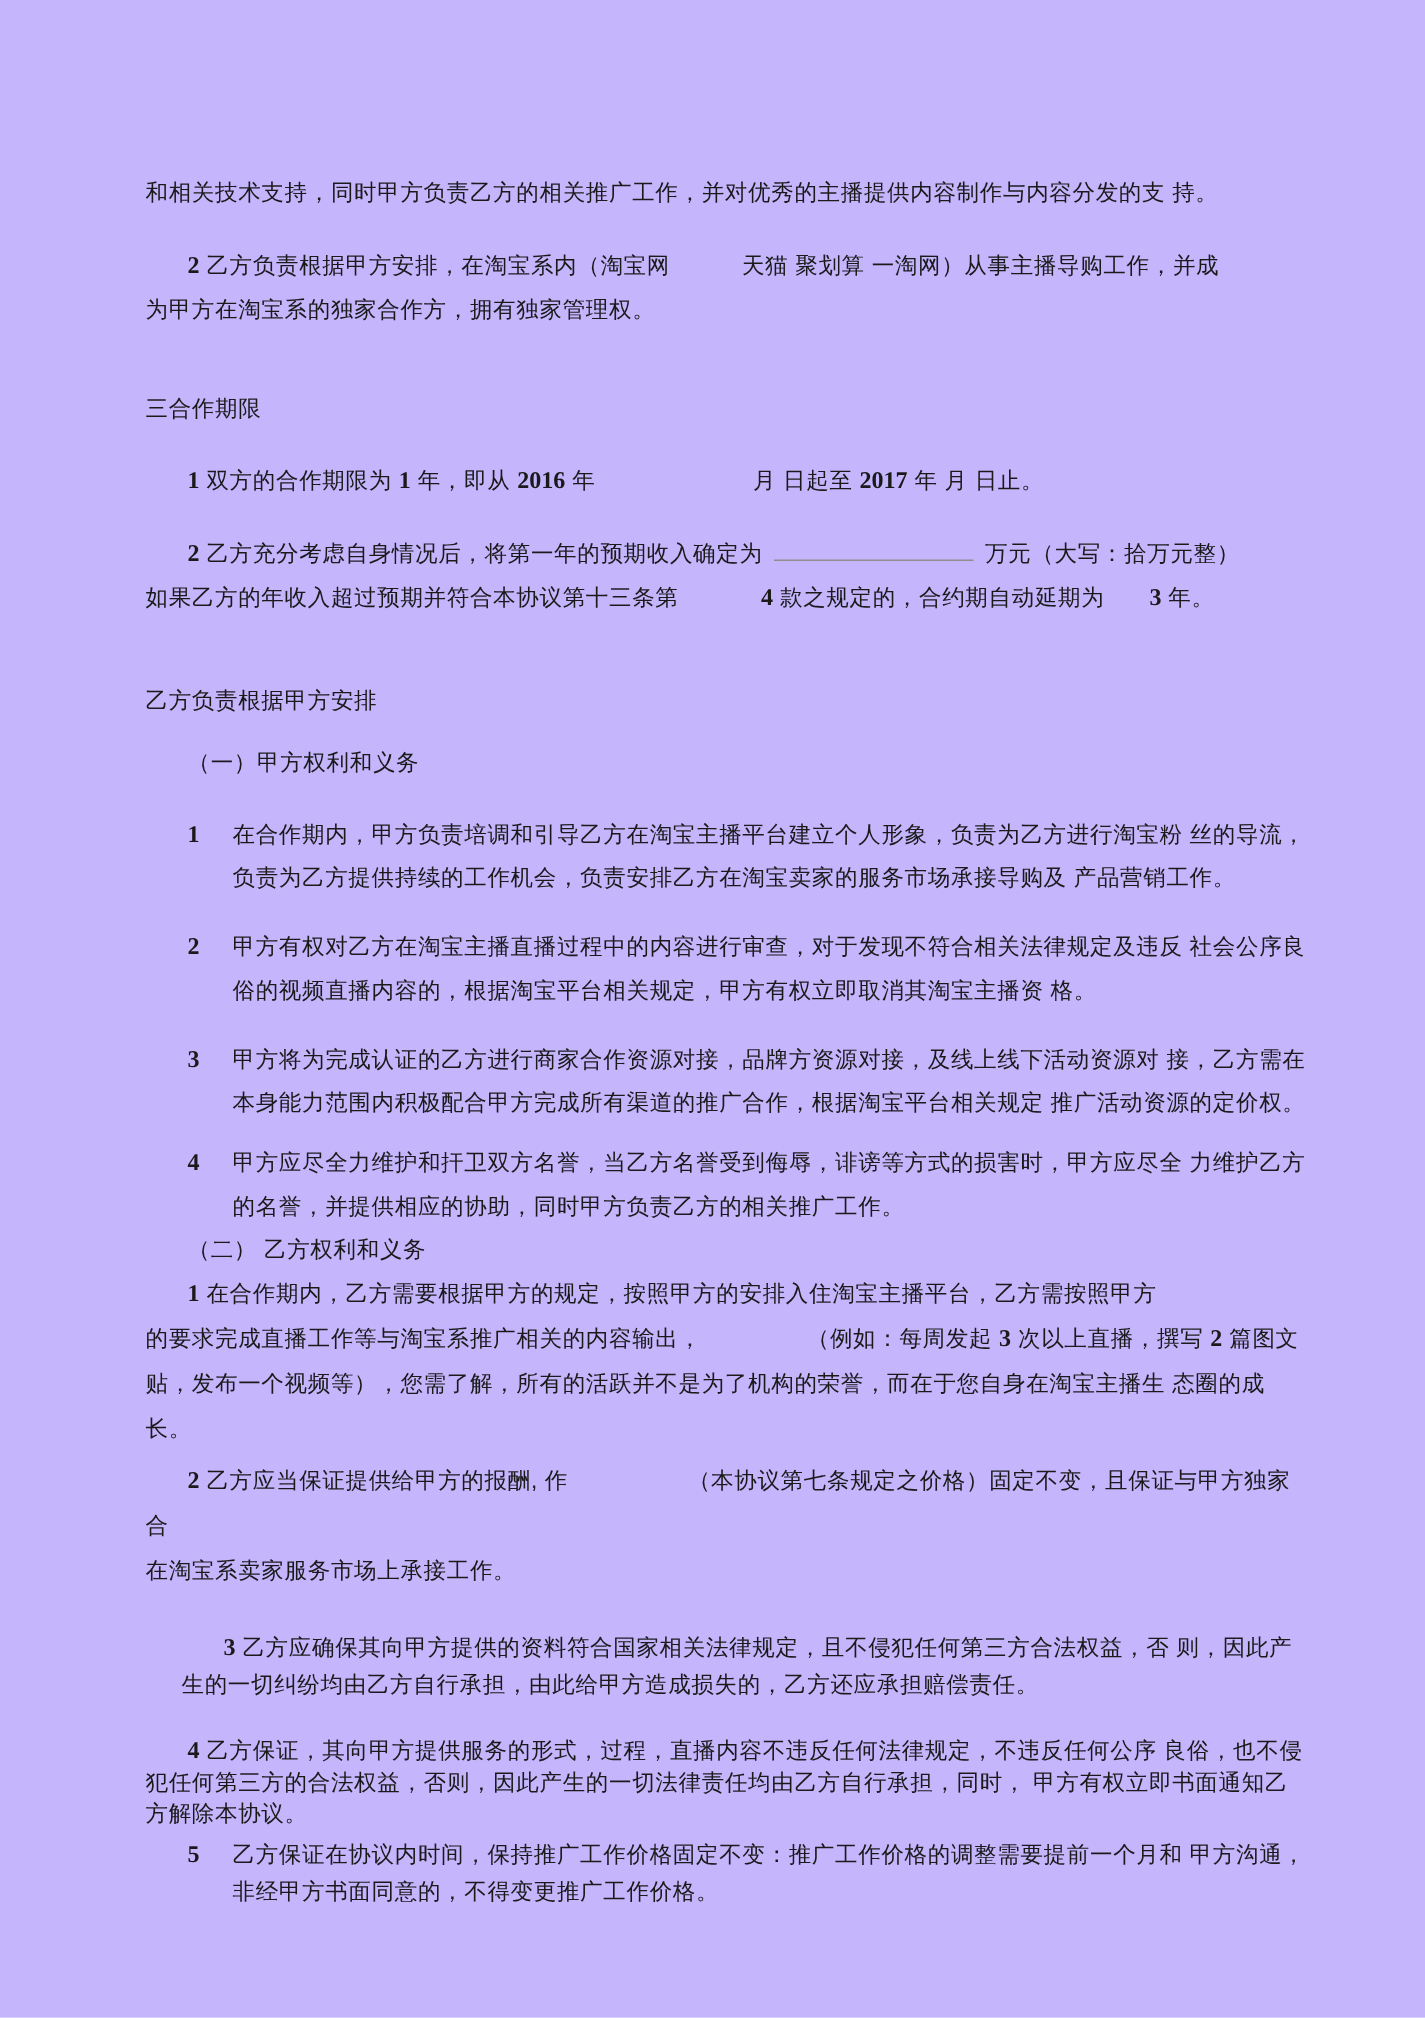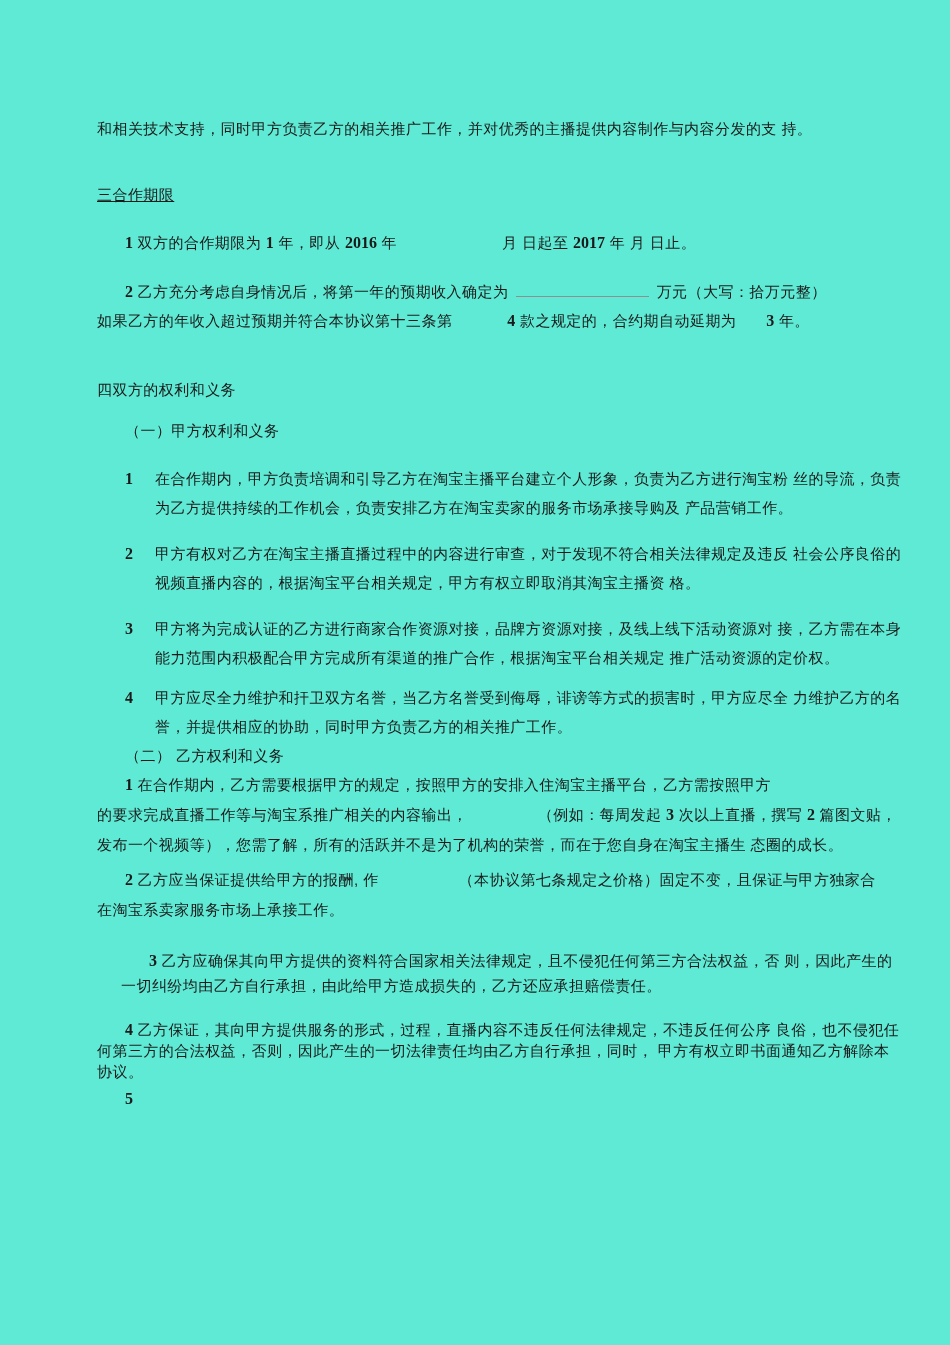--- a/index.html
+++ b/index.html
@@ -11,22 +11,22 @@
     width: 950px;
     height: 1345px;
     overflow: hidden;
     font-family: "Liberation Sans", "DejaVu Sans", sans-serif;
     color: #1a1a1a;
   }
   .page {
     box-sizing: border-box;
     width: 950px;
     height: 1345px;
-    padding: 114px 48px 0 97px;
-    background: #5eead4;
+    padding: 114px 78px 0 97px;
+    background: #c4b5fd;
   }
   .block {
     font-size: 15px;
     line-height: 29px;
     letter-spacing: 0.45px;
     text-align: left;
     word-break: break-all;
   }
   
   .d30 { line-height: 30px; }
@@ -69,29 +69,30 @@
     font-size: 15px;
     font-weight: normal;
   }
 </style>
 </head>
 <body>
 
 <div class="page">
   <div>
       <div class="block p"><span class="txt">和相关技术支持，同时甲方负责乙方的相关推广工作，并对优秀的主播提供内容制作与内容分发的支 持。</span></div>
-      <div class="block heading" style="margin-top: 37px; text-decoration: underline;"><span class="txt">三合作期限</span></div>
+      <div class="block p-indent" style="margin-top: 20px;"><span class="num">2</span><span class="txt"> 乙方负责根据甲方安排，在淘宝系内（淘宝网</span><span class="gap" style="width: 48px;"></span><span class="txt">天猫 聚划算 一淘网）从事主播导购工作，并成</span><br><span class="txt">为甲方在淘宝系的独家合作方，拥有独家管理权。</span></div>
+      <div class="block heading" style="margin-top: 37px;"><span class="txt">三合作期限</span></div>
       <div class="block p-indent" style="margin-top: 19px;"><span class="num">1</span><span class="txt"> 双方的合作期限为 </span><span class="num">1</span><span class="txt"> 年，即从 </span><span class="num">2016</span><span class="txt"> 年</span><span class="gap" style="width: 105px;"></span><span class="txt">月 日起至 </span><span class="num">2017</span><span class="txt"> 年 月 日止。</span></div>
       <div class="block p-indent" style="margin-top: 20px;"><span class="num">2</span><span class="txt"> 乙方充分考虑自身情况后，将第一年的预期收入确定为 </span><span class="blank" style="width: 133px;"></span><span class="txt"> 万元（大写：拾万元整）</span><br><span class="txt">如果乙方的年收入超过预期并符合本协议第十三条第</span><span class="gap" style="width: 55px;"></span><span class="num">4</span><span class="txt"> 款之规定的，合约期自动延期为</span><span class="gap" style="width: 30px;"></span><span class="num">3</span><span class="txt"> 年。</span></div>
-      <div class="block heading" style="margin-top: 40px;"><span class="txt">四双方的权利和义务</span></div>
+      <div class="block heading" style="margin-top: 40px;"><span class="txt">乙方负责根据甲方安排</span></div>
       <div class="block p-indent subheading" style="margin-top: 12px;"><span class="txt">（一）甲方权利和义务</span></div>
       <div class="block item" style="margin-top: 19px;"><span class="num hangnum">1</span><span class="txt">在合作期内，甲方负责培调和引导乙方在淘宝主播平台建立个人形象，负责为乙方进行淘宝粉 丝的导流，负责为乙方提供持续的工作机会，负责安排乙方在淘宝卖家的服务市场承接导购及 产品营销工作。</span></div>
       <div class="block item" style="margin-top: 17px;"><span class="num hangnum">2</span><span class="txt">甲方有权对乙方在淘宝主播直播过程中的内容进行审查，对于发现不符合相关法律规定及违反 社会公序良俗的视频直播内容的，根据淘宝平台相关规定，甲方有权立即取消其淘宝主播资 格。</span></div>
       <div class="block item" style="margin-top: 17px;"><span class="num hangnum">3</span><span class="txt">甲方将为完成认证的乙方进行商家合作资源对接，品牌方资源对接，及线上线下活动资源对 接，乙方需在本身能力范围内积极配合甲方完成所有渠道的推广合作，根据淘宝平台相关规定 推广活动资源的定价权。</span></div>
       <div class="block item" style="margin-top: 11px;"><span class="num hangnum">4</span><span class="txt">甲方应尽全力维护和扞卫双方名誉，当乙方名誉受到侮辱，诽谤等方式的损害时，甲方应尽全 力维护乙方的名誉，并提供相应的协助，同时甲方负责乙方的相关推广工作。</span></div>
       <div class="block p-indent subheading" style=""><span class="txt">（二） 乙方权利和义务</span></div>
       <div class="block p-indent d30"><span class="num">1</span><span class="txt"> 在合作期内，乙方需要根据甲方的规定，按照甲方的安排入住淘宝主播平台，乙方需按照甲方</span><br><span class="txt">的要求完成直播工作等与淘宝系推广相关的内容输出，</span><span class="gap" style="width: 70px;"></span><span class="txt">（例如：每周发起 </span><span class="num">3</span><span class="txt"> 次以上直播，撰写 </span><span class="num">2</span><span class="txt"> 篇图文贴，发布一个视频等），您需了解，所有的活跃并不是为了机构的荣誉，而在于您自身在淘宝主播生 态圈的成长。</span></div>
       <div class="block p-indent d30" style="margin-top: 5px;"><span class="num">2</span><span class="txt"> 乙方应当保证提供给甲方的报酬, 作</span><span class="gap" style="width: 80px;"></span><span class="txt">（本协议第七条规定之价格）固定不变，且保证与甲方独家合</span><br><span class="txt">在淘宝系卖家服务市场上承接工作。</span></div>
       <div class="block p-indent d25" style="margin-top: 23px; margin-left: 24px;"><span class="num">3</span><span class="txt"> 乙方应确保其向甲方提供的资料符合国家相关法律规定，且不侵犯任何第三方合法权益，否 则，因此产生的一切纠纷均由乙方自行承担，由此给甲方造成损失的，乙方还应承担赔偿责任。</span></div>
       <div class="block p-indent d21" style="margin-top: 21px;"><span class="num">4</span><span class="txt"> 乙方保证，其向甲方提供服务的形式，过程，直播内容不违反任何法律规定，不违反任何公序 良俗，也不侵犯任何第三方的合法权益，否则，因此产生的一切法律责任均由乙方自行承担，同时， 甲方有权立即书面通知乙方解除本协议。</span></div>
-      <div class="block item d25" style="margin-top: 4px;"><span class="num hangnum">5</span></div>
+      <div class="block item d25" style="margin-top: 4px;"><span class="num hangnum">5</span><span class="txt">乙方保证在协议内时间，保持推广工作价格固定不变：推广工作价格的调整需要提前一个月和 甲方沟通，非经甲方书面同意的，不得变更推广工作价格。</span></div>
     </div>
 </div>
 
 </body></html>

